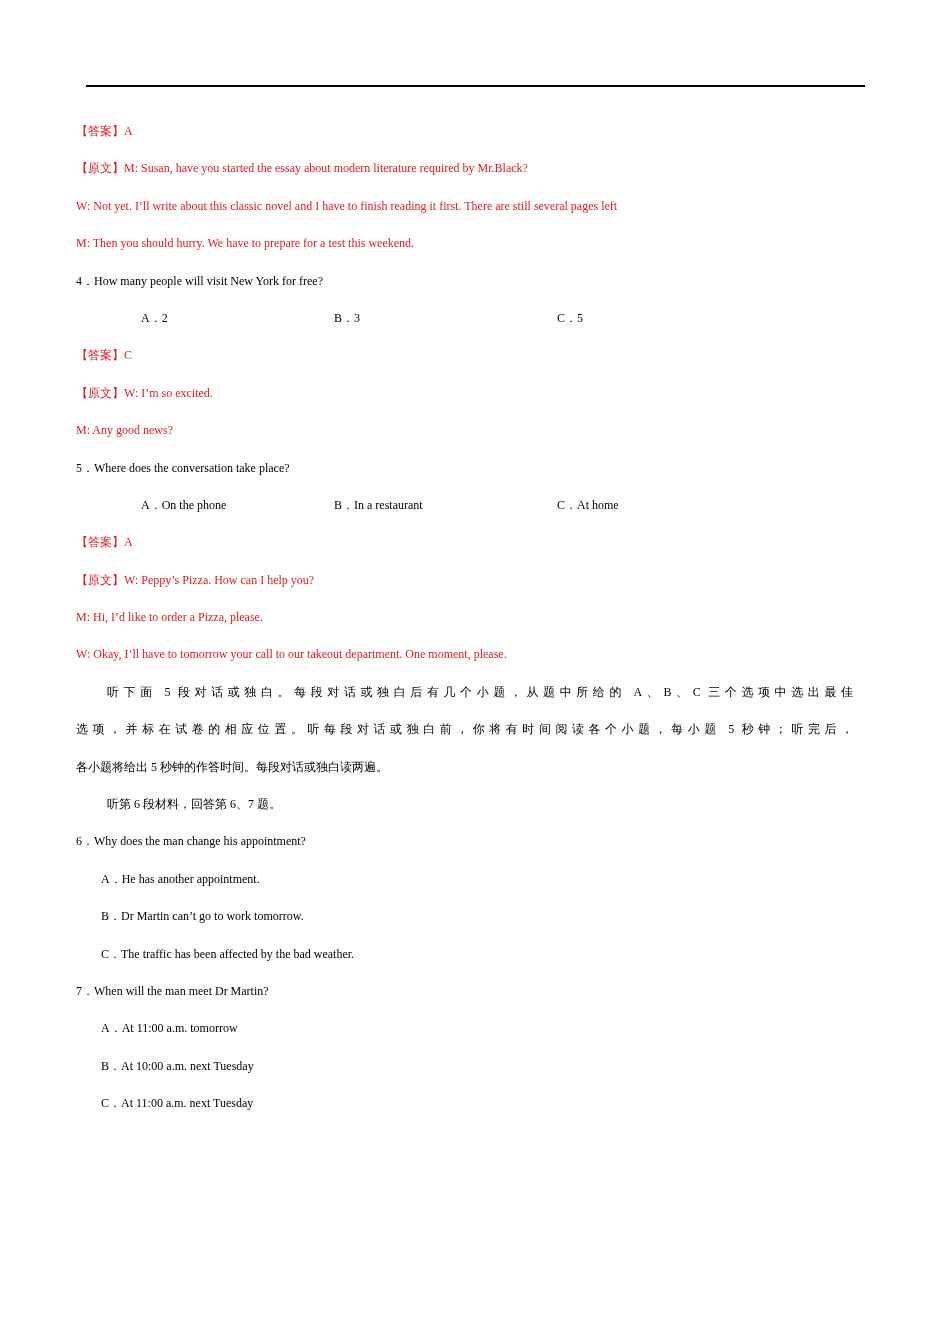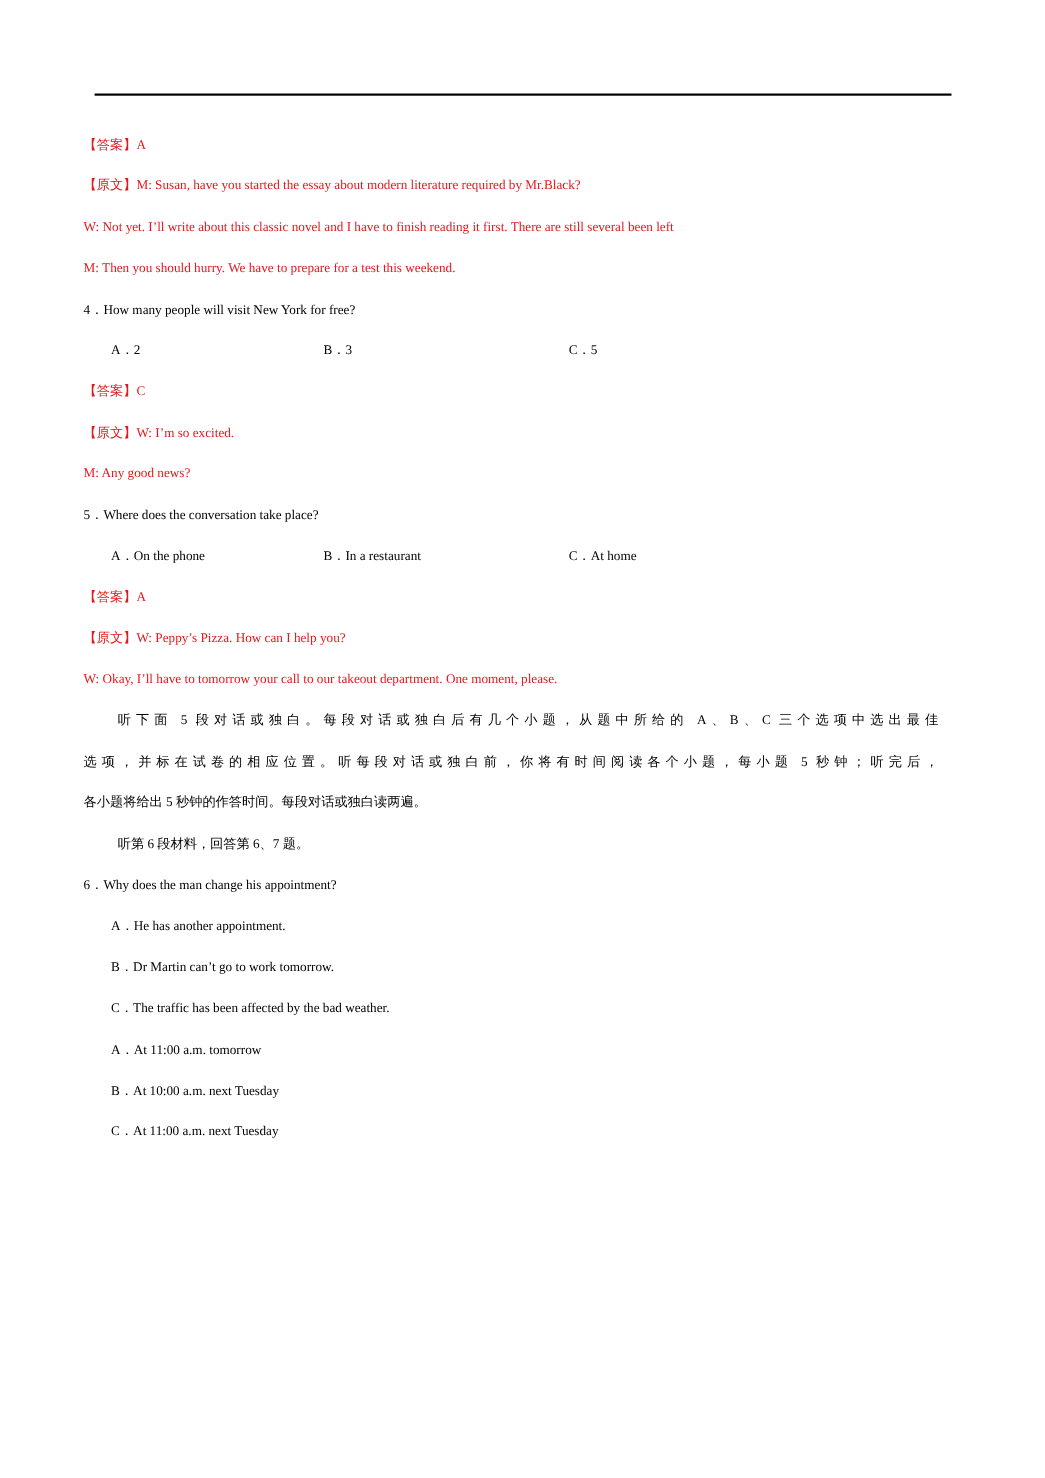--- a/index.html
+++ b/index.html
@@ -31,57 +31,59 @@
   }
   .red { color: var(--red); }
   .opt-indent { padding-left: 25px; }
   .cjk-indent { text-indent: 31px; }
   .cjk-justify {
     text-align: justify;
     text-align-last: justify;
     overflow: hidden;
   }
   .opt-row { padding-left: 25px; }
-  .opt-row .opt-a { display: inline-block; width: 193px; }
+  .opt-row .opt-a { display: inline-block; width: 193px; margin-left: 40px; }
   .opt-row .opt-b { display: inline-block; width: 223px; }
   .opt-row .opt-c { display: inline-block; text-align: right; }
 </style>
 </head>
 <body>
 
 <div class="rule"></div>
 
 <div class="content">
   <div class="line red">【答案】A</div>
   <div class="line red">【原文】M: Susan, have you started the essay about modern literature required by Mr.Black?</div>
-  <div class="line red">W: Not yet. I’ll write about this classic novel and I have to finish reading it first. There are still several been left</div>
+  <div class="line red">W: Not yet. I’ll write about this classic novel and I have to finish reading it first. There are still several pages left</div>
   <div class="line red">M: Then you should hurry. We have to prepare for a test this weekend.</div>
 
   <div class="line">4．How many people will visit New York for free?</div>
   <div class="line opt-row">
     <span class="opt-a">A．2</span><span class="opt-b">B．3</span><span class="opt-c">C．5</span>
   </div>
   <div class="line red">【答案】C</div>
   <div class="line red">【原文】W: I’m so excited.</div>
   <div class="line red">M: Any good news?</div>
 
   <div class="line">5．Where does the conversation take place?</div>
   <div class="line opt-row">
     <span class="opt-a">A．On the phone</span><span class="opt-b">B．In a restaurant</span><span class="opt-c">C．At home</span>
   </div>
   <div class="line red">【答案】A</div>
   <div class="line red">【原文】W: Peppy’s Pizza. How can I help you?</div>
+  <div class="line red">M: Hi, I’d like to order a Pizza, please.</div>
   <div class="line red">W: Okay, I’ll have to tomorrow your call to our takeout department. One moment, please.</div>
 
   <div class="line cjk-indent cjk-justify">听下面 5 段对话或独白。每段对话或独白后有几个小题，从题中所给的 A、B、C 三个选项中选出最佳</div>
   <div class="line cjk-justify">选项，并标在试卷的相应位置。听每段对话或独白前，你将有时间阅读各个小题，每小题 5 秒钟；听完后，</div>
   <div class="line">各小题将给出 5 秒钟的作答时间。每段对话或独白读两遍。</div>
   <div class="line cjk-indent">听第 6 段材料，回答第 6、7 题。</div>
 
   <div class="line">6．Why does the man change his appointment?</div>
   <div class="line opt-indent">A．He has another appointment.</div>
   <div class="line opt-indent">B．Dr Martin can’t go to work tomorrow.</div>
   <div class="line opt-indent">C．The traffic has been affected by the bad weather.</div>
 
+  <div class="line">7．When will the man meet Dr Martin?</div>
   <div class="line opt-indent">A．At 11:00 a.m. tomorrow</div>
   <div class="line opt-indent">B．At 10:00 a.m. next Tuesday</div>
   <div class="line opt-indent">C．At 11:00 a.m. next Tuesday</div>
 </div>
 
 </body></html>

